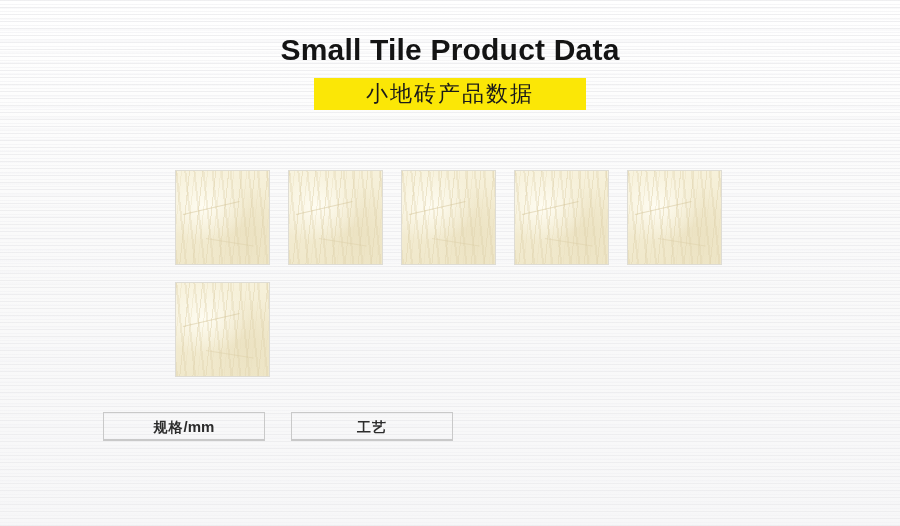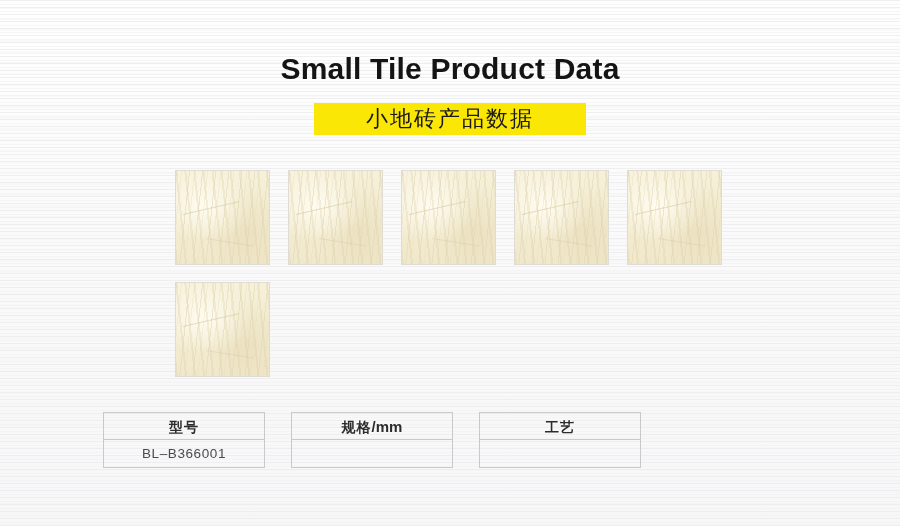--- a/index.html
+++ b/index.html
@@ -42,37 +42,37 @@
         rgba(255,255,255,0) 2px,
         rgba(255,255,255,0) 11px
       ),
       linear-gradient(180deg, #ffffff 0%, #fafafa 45%, #f7f7f8 100%);
     overflow: hidden;
   }
 
   
   .header {
     position: absolute;
-    top: 51px;
+    top: 32px;
     left: 0;
     width: 900px;
     text-align: center;
   }
 
   .title-en {
     font-size: 30px;
     font-weight: bold;
     letter-spacing: 0.2px;
     color: #141414;
     line-height: 36px;
     white-space: nowrap;
   }
 
   .title-cn-wrap {
-    margin-top: 16px;
+    margin-top: 10px;
     text-align: center;
   }
 
   .title-cn {
     display: inline-block;
     background-color: #fbe706;
     color: #1a1a1a;
     font-size: 22px;
     line-height: 32px;
     padding: 0 52px;
@@ -215,24 +215,20 @@
     </div>
 
     <div class="tile-row">
       <div class="tile"></div>
     </div>
 
   </div>
 
   <div class="spec-table">
 
-    <div class="spec-col">
-      <div class="spec-head"><span>型号</span><span class="unit"></span></div>
-      <div class="spec-value">BL–B366001</div>
-    </div>
 
 
     <div class="spec-col">
       <div class="spec-head"><span>规格</span><span class="unit">/mm</span></div>
     </div>
 
     <div class="spec-col">
       <div class="spec-head"><span>工艺</span><span class="unit"></span></div>
     </div>
 

